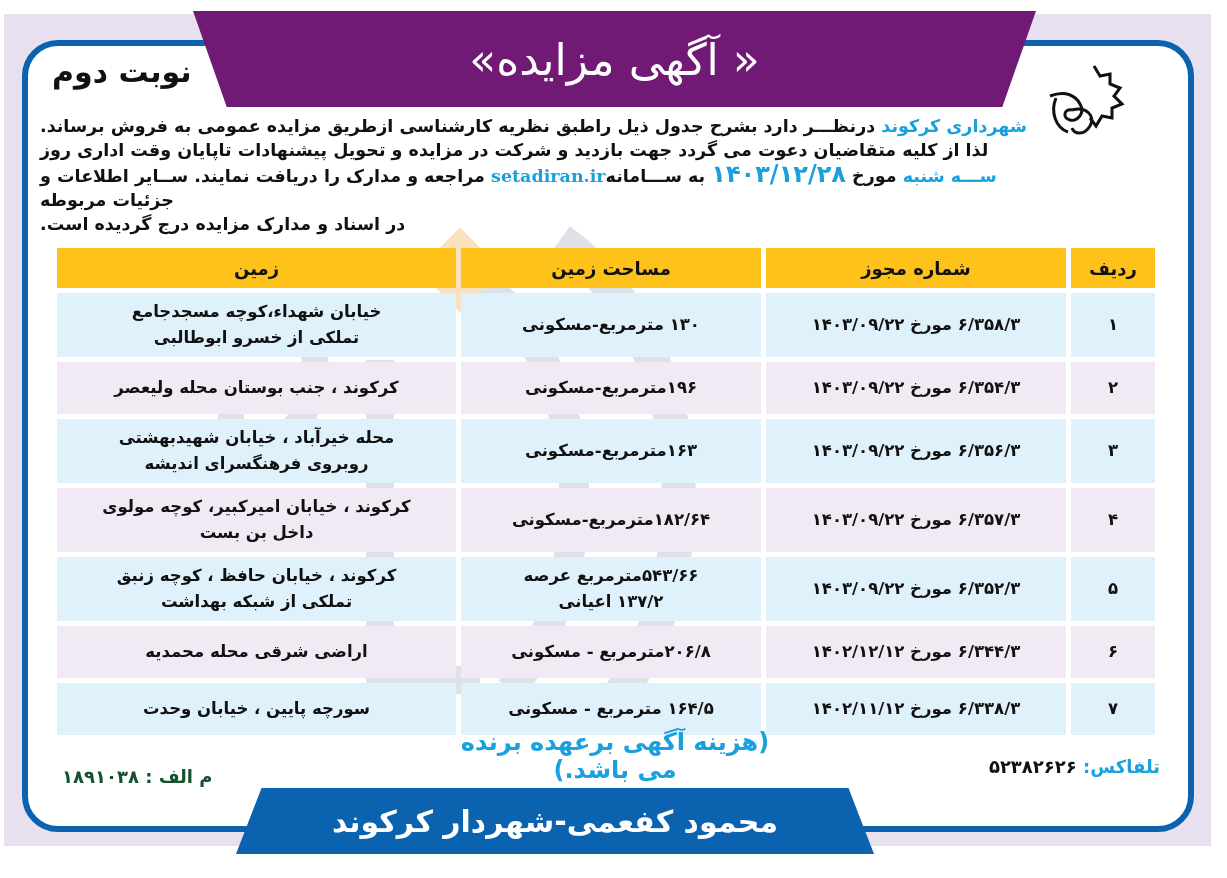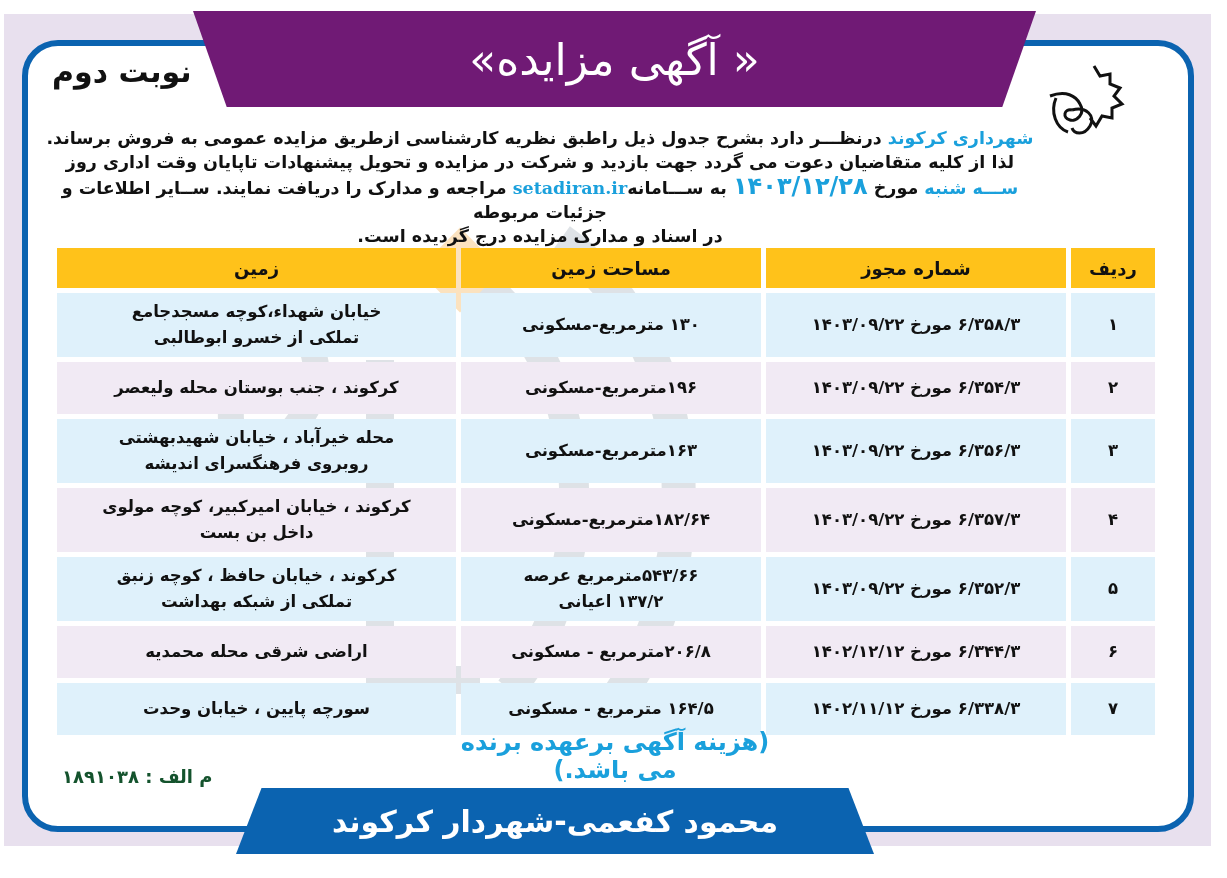--- a/index.html
+++ b/index.html
@@ -32,22 +32,22 @@
 
     .round-label {
       position: absolute; left: 52px; top: 54px; font-size: 30px; font-weight: bold; color: #111;
       direction: rtl;
     }
     .logo {
       position: absolute; left: 1046px; top: 62px; width: 90px; height: 80px;
     }
 
     .intro {
-      position: absolute; left: 40px; top: 126px; width: 1000px;
-      direction: rtl; text-align: center; font-size: 17.5px; font-weight: bold; color: #111; line-height: 24px;
+      position: absolute; left: 40px; top: 114px; width: 1000px;
+      direction: rtl; text-align: left; font-size: 17.5px; font-weight: bold; color: #111; line-height: 24px;
     }
     .intro .accent { color: #1aa0dc; }
     .intro .big-date { color: #1aa0dc; font-size: 24px; }
     .intro .site { color: #1aa0dc; font-family: "DejaVu Serif", serif; }
 
     .table-wrap {
       position: absolute; left: 52px; top: 243px; width: 1108px;
       direction: rtl;
     }
     table { width: 100%; border-collapse: separate; border-spacing: 5px; table-layout: fixed; }
@@ -201,19 +201,22 @@
             <div>سورچه پایین ، خیابان وحدت</div>
           </td>
       </tr>
     </tbody>
   </table>
 </div>
 
 <div class="note">(هزینه آگهی برعهده برنده می باشد.)</div>
 
 <div class="address">
+  <div>
+    <span class="lbl">تلفاکس:</span><span> ۵۲۳۸۲۶۲۶</span>
+  </div>
 </div>
 
 <div class="reg">م الف : ۱۸۹۱۰۳۸</div>
 
 <div class="bottom-banner">
   <span>محمود کفعمی-شهردار کرکوند</span>
 </div>
 
 </body></html>

